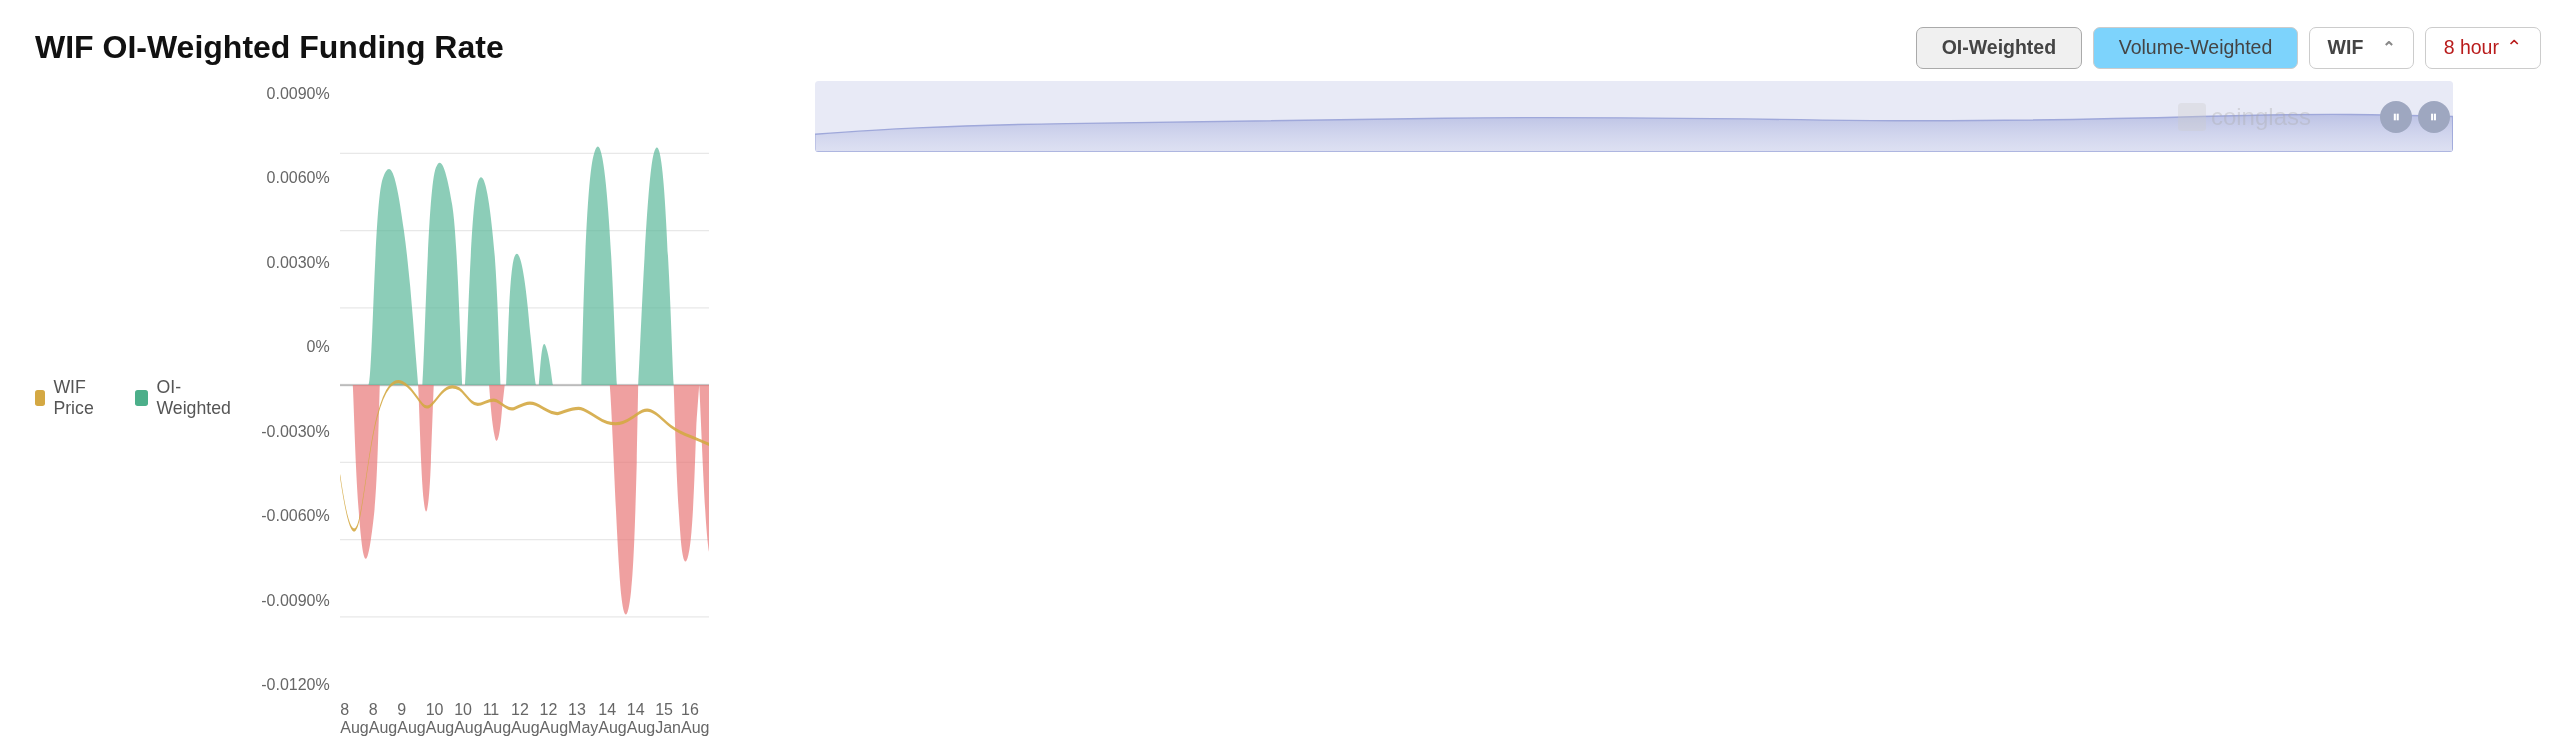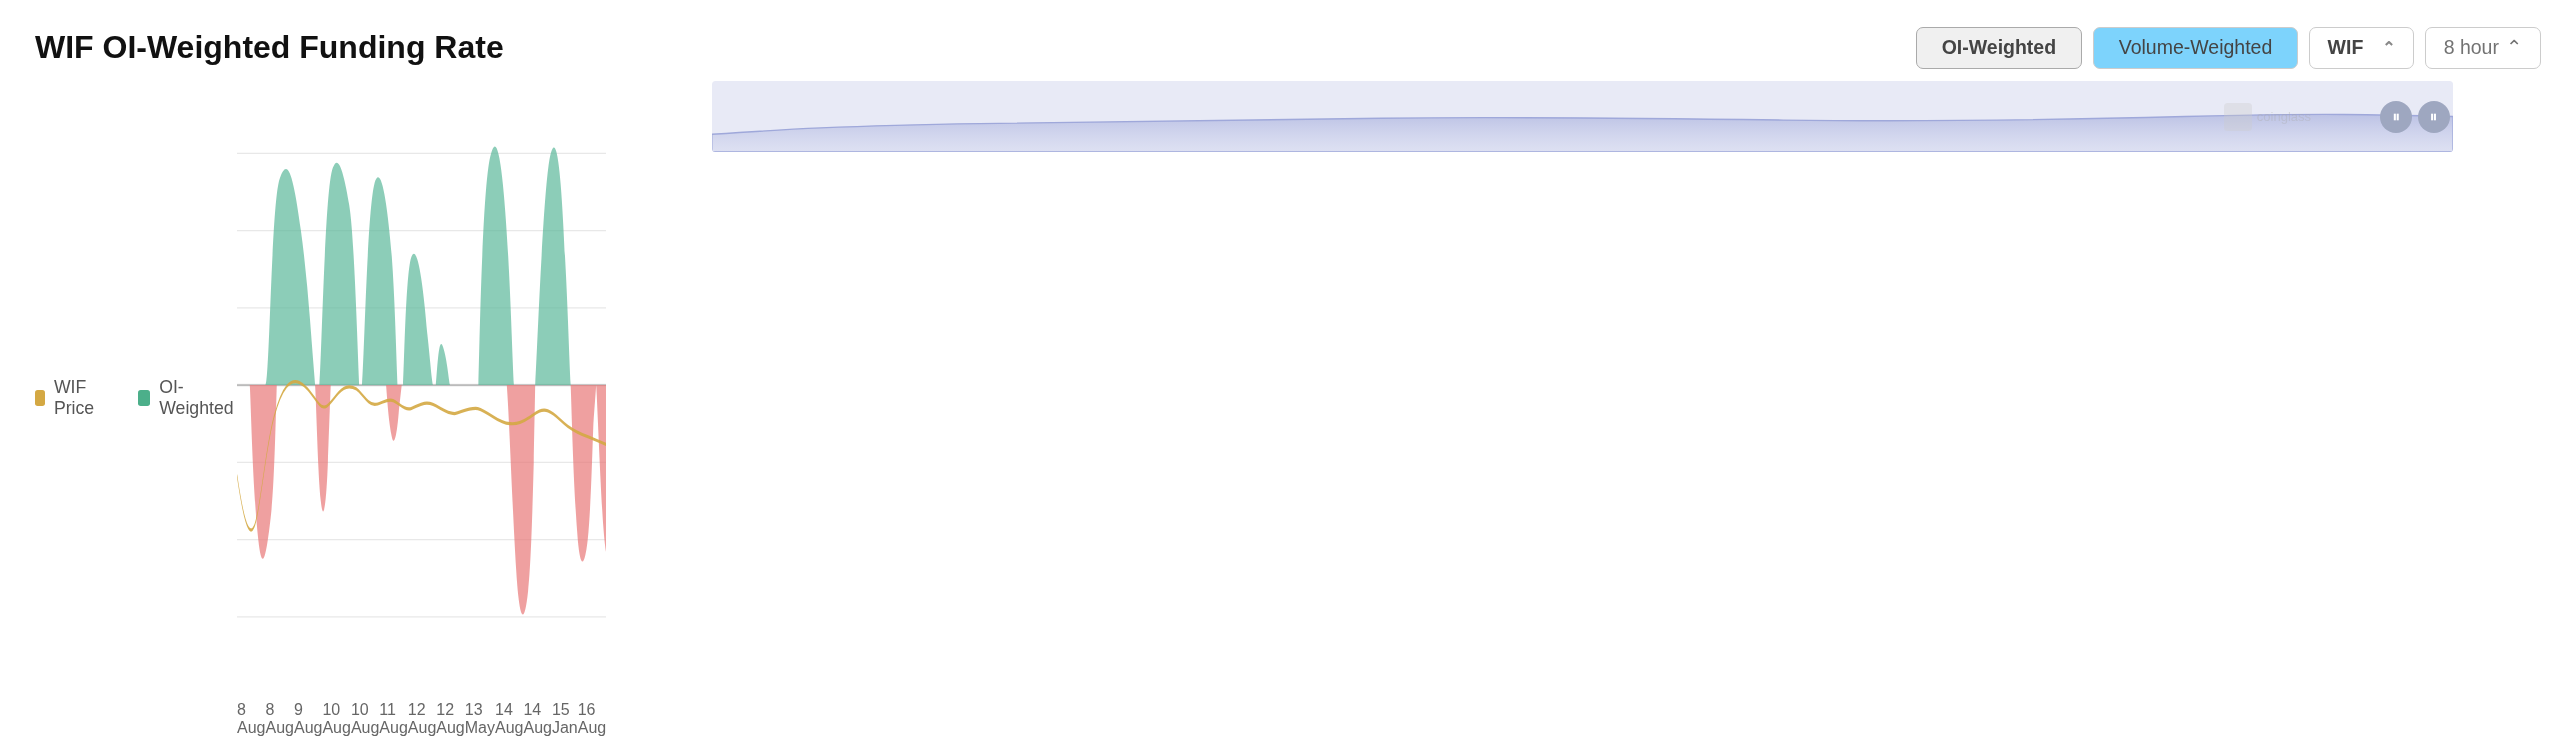--- a/index.html
+++ b/index.html
@@ -64,21 +64,21 @@
     .select-dropdown .arrow {
       font-size: 16px;
       color: #888;
     }
     .hour-select {
       padding: 8.8px 17.7px;
       border: 1.3px solid #ccc;
       border-radius: 7px;
       background: #fff;
       font-size: 19.5px;
-      color: #737373;
+      color: #b91c1c;
       cursor: pointer;
       display: flex;
       align-items: center;
       gap: 7px;
     }
     .chart-area {
       flex: 1;
       display: flex;
       flex-direction: row;
       position: relative;
@@ -198,21 +198,21 @@
       content: '⏸';
       font-size: 16px;
       color: white;
     }
     .watermark {
       position: absolute;
       right: 142px;
       top: 50%;
       transform: translateY(-50%);
       opacity: 0.35;
-      font-size: 13px;
+      font-size: 24px;
       color: #aaa;
       display: flex;
       align-items: center;
       gap: 5.3px;
     }
     .watermark-logo {
       width: 28px;
       height: 28px;
       background: #ccc;
       border-radius: 3.5px;
@@ -244,20 +244,30 @@
         <div class="legend-dot" style="background:#d4a843;"></div>
         <span>WIF Price</span>
       </div>
       <div class="legend-item">
         <div class="legend-dot" style="background:#4caf8a;"></div>
         <span>OI-Weighted</span>
       </div>
     </div>
 
     <div class="main-chart-wrapper">
+      <div class="y-axis-left">
+        <span>0.0090%</span>
+        <span>0.0060%</span>
+        <span>0.0030%</span>
+        <span>0%</span>
+        <span>-0.0030%</span>
+        <span>-0.0060%</span>
+        <span>-0.0090%</span>
+        <span>-0.0120%</span>
+      </div>
 
       <div class="chart-inner">
         <div class="main-svg-wrapper">
           <svg viewBox="0 0 2600 480" preserveAspectRatio="none" xmlns="http://www.w3.org/2000/svg">
 
             <line x1="0" y1="60" x2="2600" y2="60" stroke="#e8e8e8" stroke-width="1"></line>
             <line x1="0" y1="120" x2="2600" y2="120" stroke="#e8e8e8" stroke-width="1"></line>
             <line x1="0" y1="180" x2="2600" y2="180" stroke="#e8e8e8" stroke-width="1"></line>
             <line x1="0" y1="240" x2="2600" y2="240" stroke="#e8e8e8" stroke-width="2" stroke-dasharray="none"></line>
             <line x1="0" y1="300" x2="2600" y2="300" stroke="#e8e8e8" stroke-width="1"></line>

